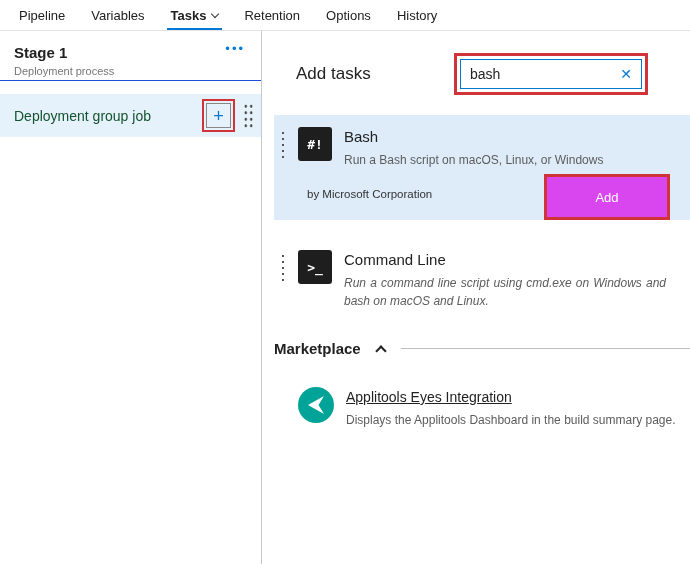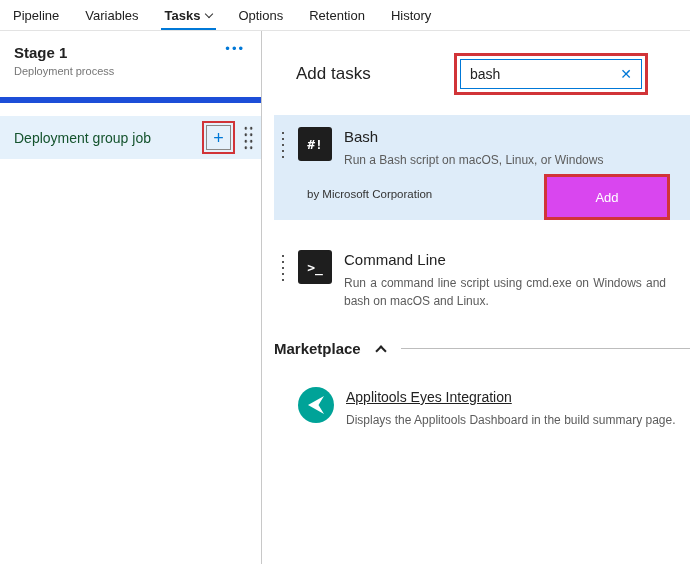--- a/index.html
+++ b/index.html
@@ -3,37 +3,37 @@
 <meta charset="utf-8">
 <style>
   * { margin:0; padding:0; box-sizing:border-box; }
   html,body { width:690px; height:564px; }
   body {
     font-family:"Liberation Sans", sans-serif;
     background:#fff; color:#212121; overflow:hidden; position:relative;
   }
 
   
-  .topnav { height:31px; display:flex; align-items:stretch; 
+  .topnav { height:31px; display:flex; align-items:stretch; padding-left:6px;
             border-bottom:1px solid #e3e3e3; background:#fff; }
   .tab { padding:0 13px; display:flex; align-items:center; gap:6px;
          font-size:13px; color:#212121; cursor:pointer; position:relative; white-space:nowrap; }
   .tab.active { font-weight:bold; }
   .tab.active::after { content:""; position:absolute; left:9px; right:9px; bottom:0;
                        height:2px; background:#0078d7; }
   .chev-down { width:6px; height:6px; border-right:1.6px solid #333;
                border-bottom:1.6px solid #333; transform:rotate(45deg); margin-top:-3px; }
 
   
   .main { display:flex; height:533px; }
   .left  { width:262px; border-right:1px solid #c8c8c8; background:#fff; }
   .right { flex:1; background:#fff; overflow:hidden; }
 
   
-  .stage-card { padding:13px 14px 20px 14px; position:relative; border-bottom:6px solid #1d4ed8; }
+  .stage-card { padding:13px 14px 3px 14px; position:relative; border-bottom:1px solid #1d4ed8; }
   .stage-title { font-size:15px; font-weight:bold; color:#222; }
   .stage-sub { font-size:11px; color:#767676; margin-top:4px; }
   .stage-menu { position:absolute; right:16px; top:10px; color:#0078d7; font-size:13px;
                 letter-spacing:2px; cursor:pointer; }
   .job-row { margin-top:13px; height:43px; background:#e5f1fb;
              display:flex; align-items:center; gap:8px; padding:0 7px 0 14px; }
   .job-label { font-size:14px; color:#14532d; flex:1; }
   .plus-callout { border:2px solid #d13438; padding:2px; display:inline-flex; flex:none; }
   .plus-btn { width:25px; height:25px; border:1px solid #8a8886; background:transparent;
               color:#0078d7; font-size:18px; line-height:1; cursor:pointer;
@@ -59,21 +59,21 @@
   .card-main { display:flex; align-items:flex-start; gap:12px; padding:12px 8px 0 6px; }
   .dots-1col { width:6px; height:30px; flex:none; margin-top:3px;
                background-image:radial-gradient(circle,#555 1.1px,transparent 1.35px);
                background-size:6px 6px; }
   .task-icon { width:34px; height:34px; flex:none; background:#1e1e1e; color:#fff;
                border-radius:3px; display:flex; align-items:center; justify-content:center;
                font-family:"DejaVu Sans Mono", monospace; font-size:13px; font-weight:bold; }
   .task-text { padding-top:1px; }
   .task-title { font-size:15px; color:#222; }
   .task-desc  { font-size:12px; color:#5c5c5c; margin-top:6px; line-height:1.5; }
-  .task-desc.justify { max-width:322px; text-align:justify; }
+  .task-desc.justify { max-width:322px; text-align:justify;font-style:italic; }
   .card-foot { display:flex; justify-content:space-between; align-items:center;
                padding:5px 20px 0 33px; }
   .publisher { font-size:11.5px; color:#333; padding-bottom:6px; }
   .add-callout { border:3px solid #d13438; display:inline-flex; }
   .add-btn { width:120px; height:40px; background:#d946ef; color:#fff; border:none;
              font-size:13px; font-weight:normal; cursor:pointer;
              font-family:"Liberation Sans", sans-serif; }
 
   .mk-header { display:flex; align-items:center; margin:30px 0 0 12px; }
   .mk-title { font-size:15px; font-weight:bold; color:#222; }
@@ -93,24 +93,24 @@
     <span>Pipeline</span>
   </div>
   <div class="tab">
     <span>Variables</span>
   </div>
   <div class="tab active">
     <span>Tasks</span>
     <span class="chev-down"></span>
   </div>
   <div class="tab">
-    <span>Options</span>
+    <span>Retention</span>
   </div>
   <div class="tab">
-    <span>Retention</span>
+    <span>Options</span>
   </div>
   <div class="tab">
     <span>History</span>
   </div>
 </nav>
 
 <div class="main">
 
   <aside class="left">
     <div class="stage-card">

